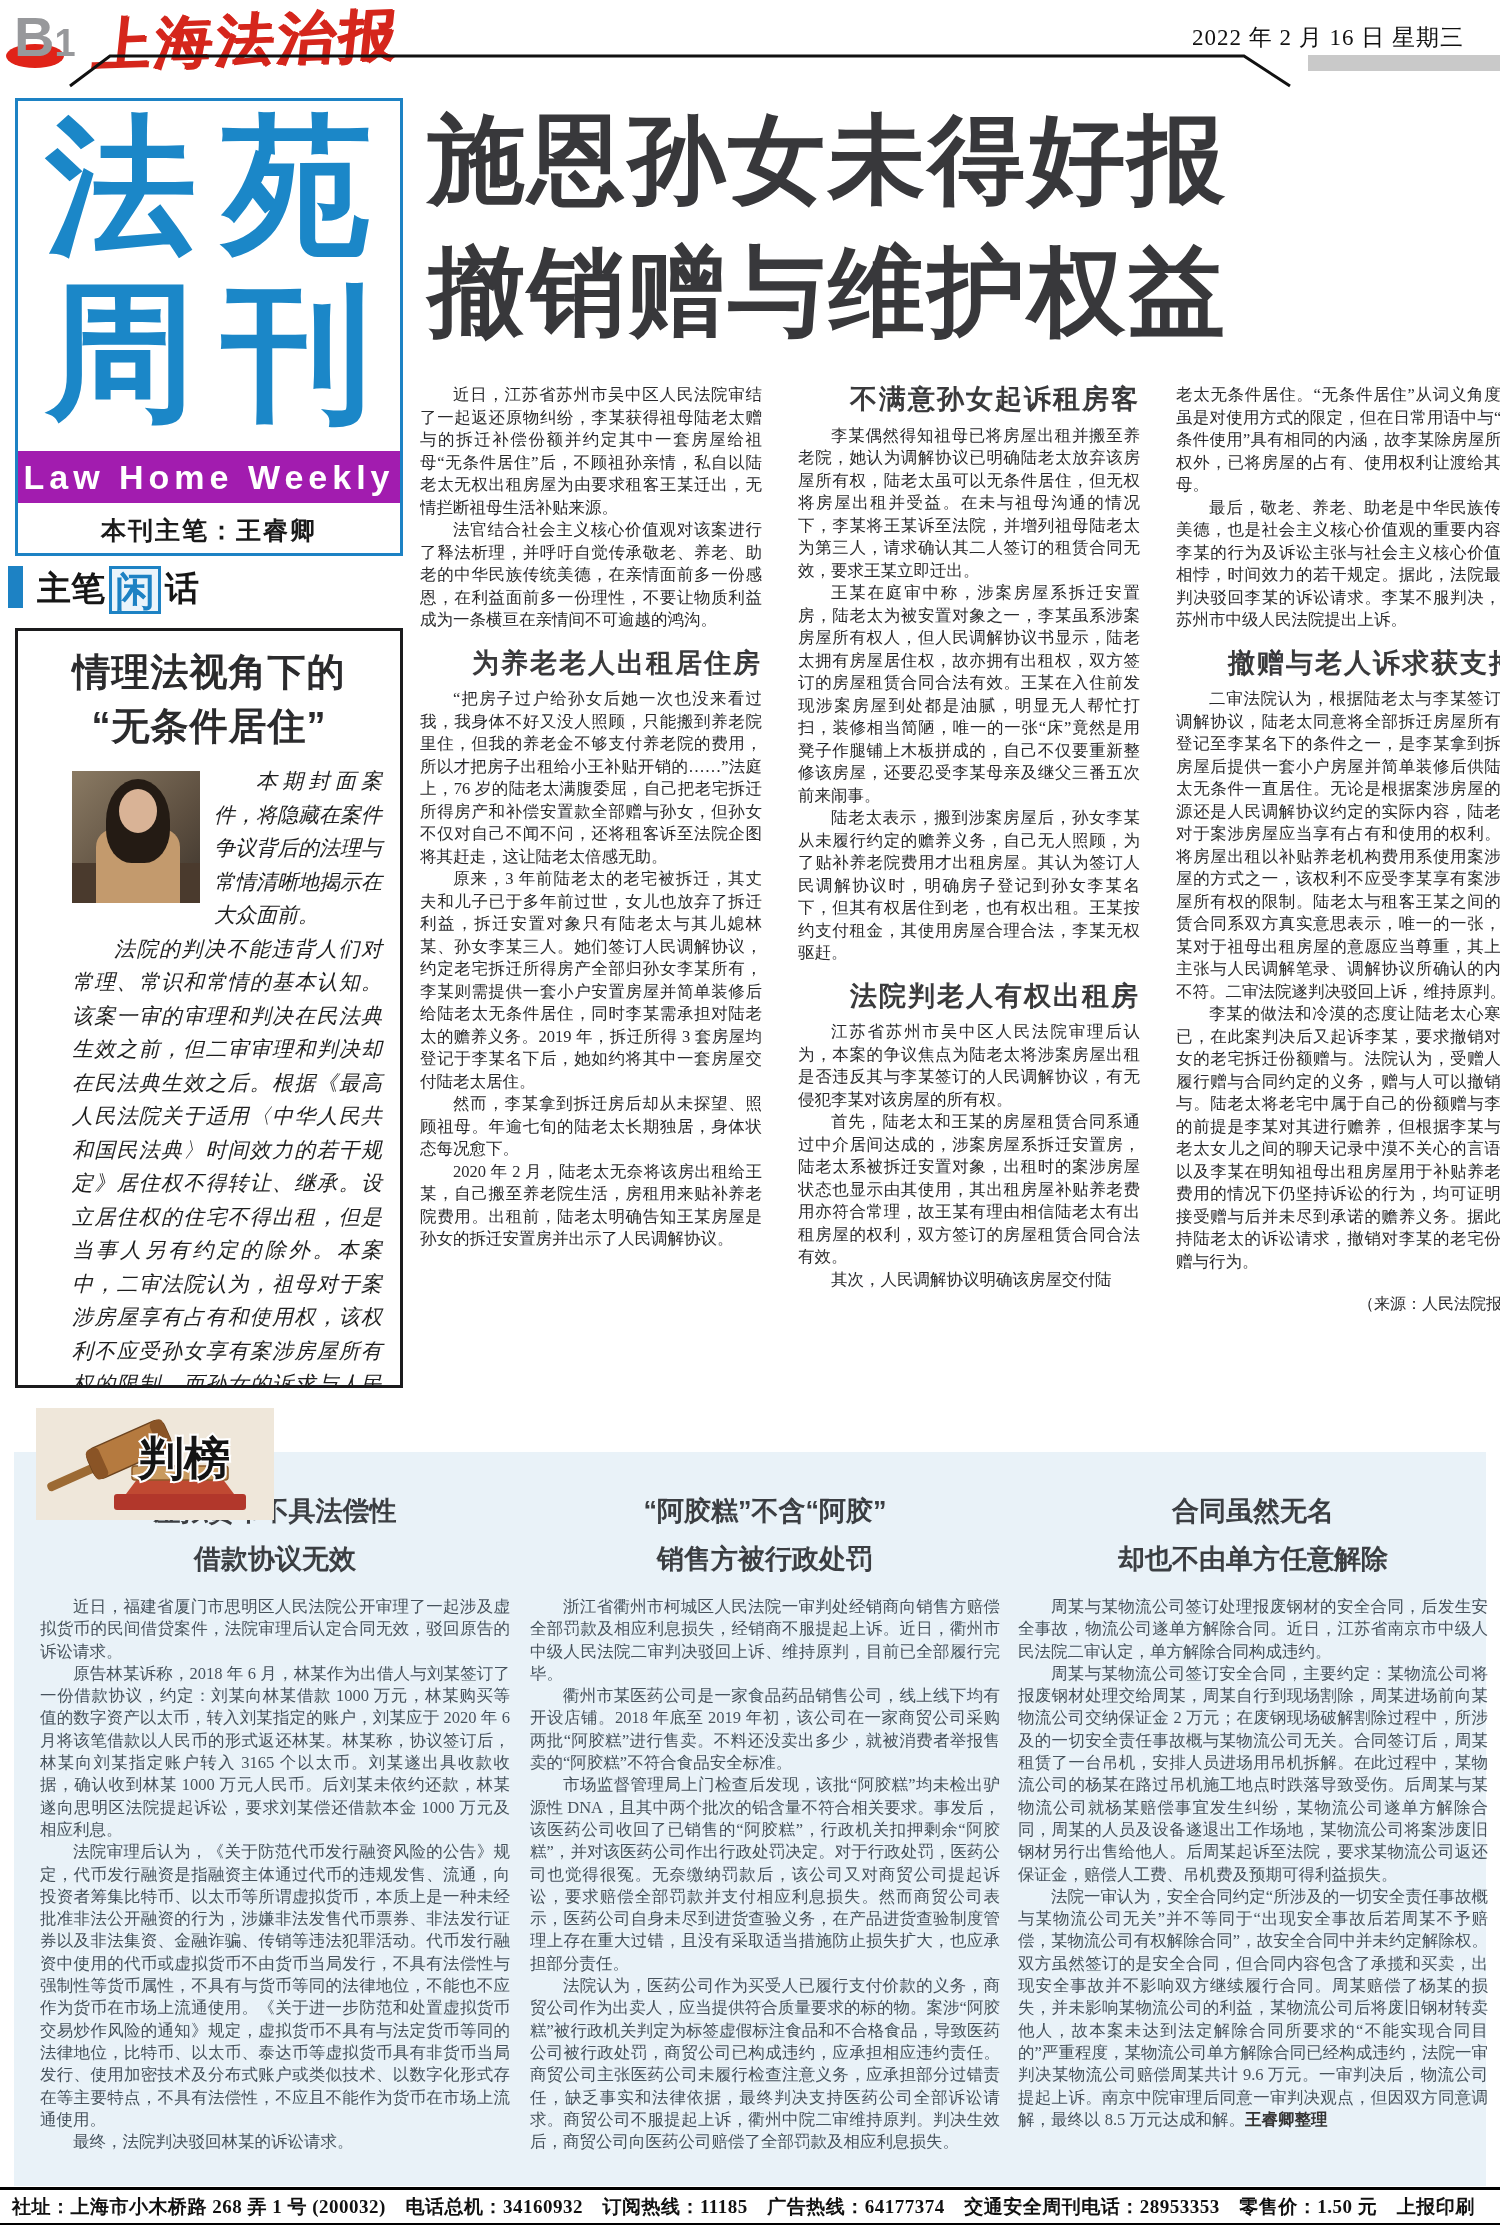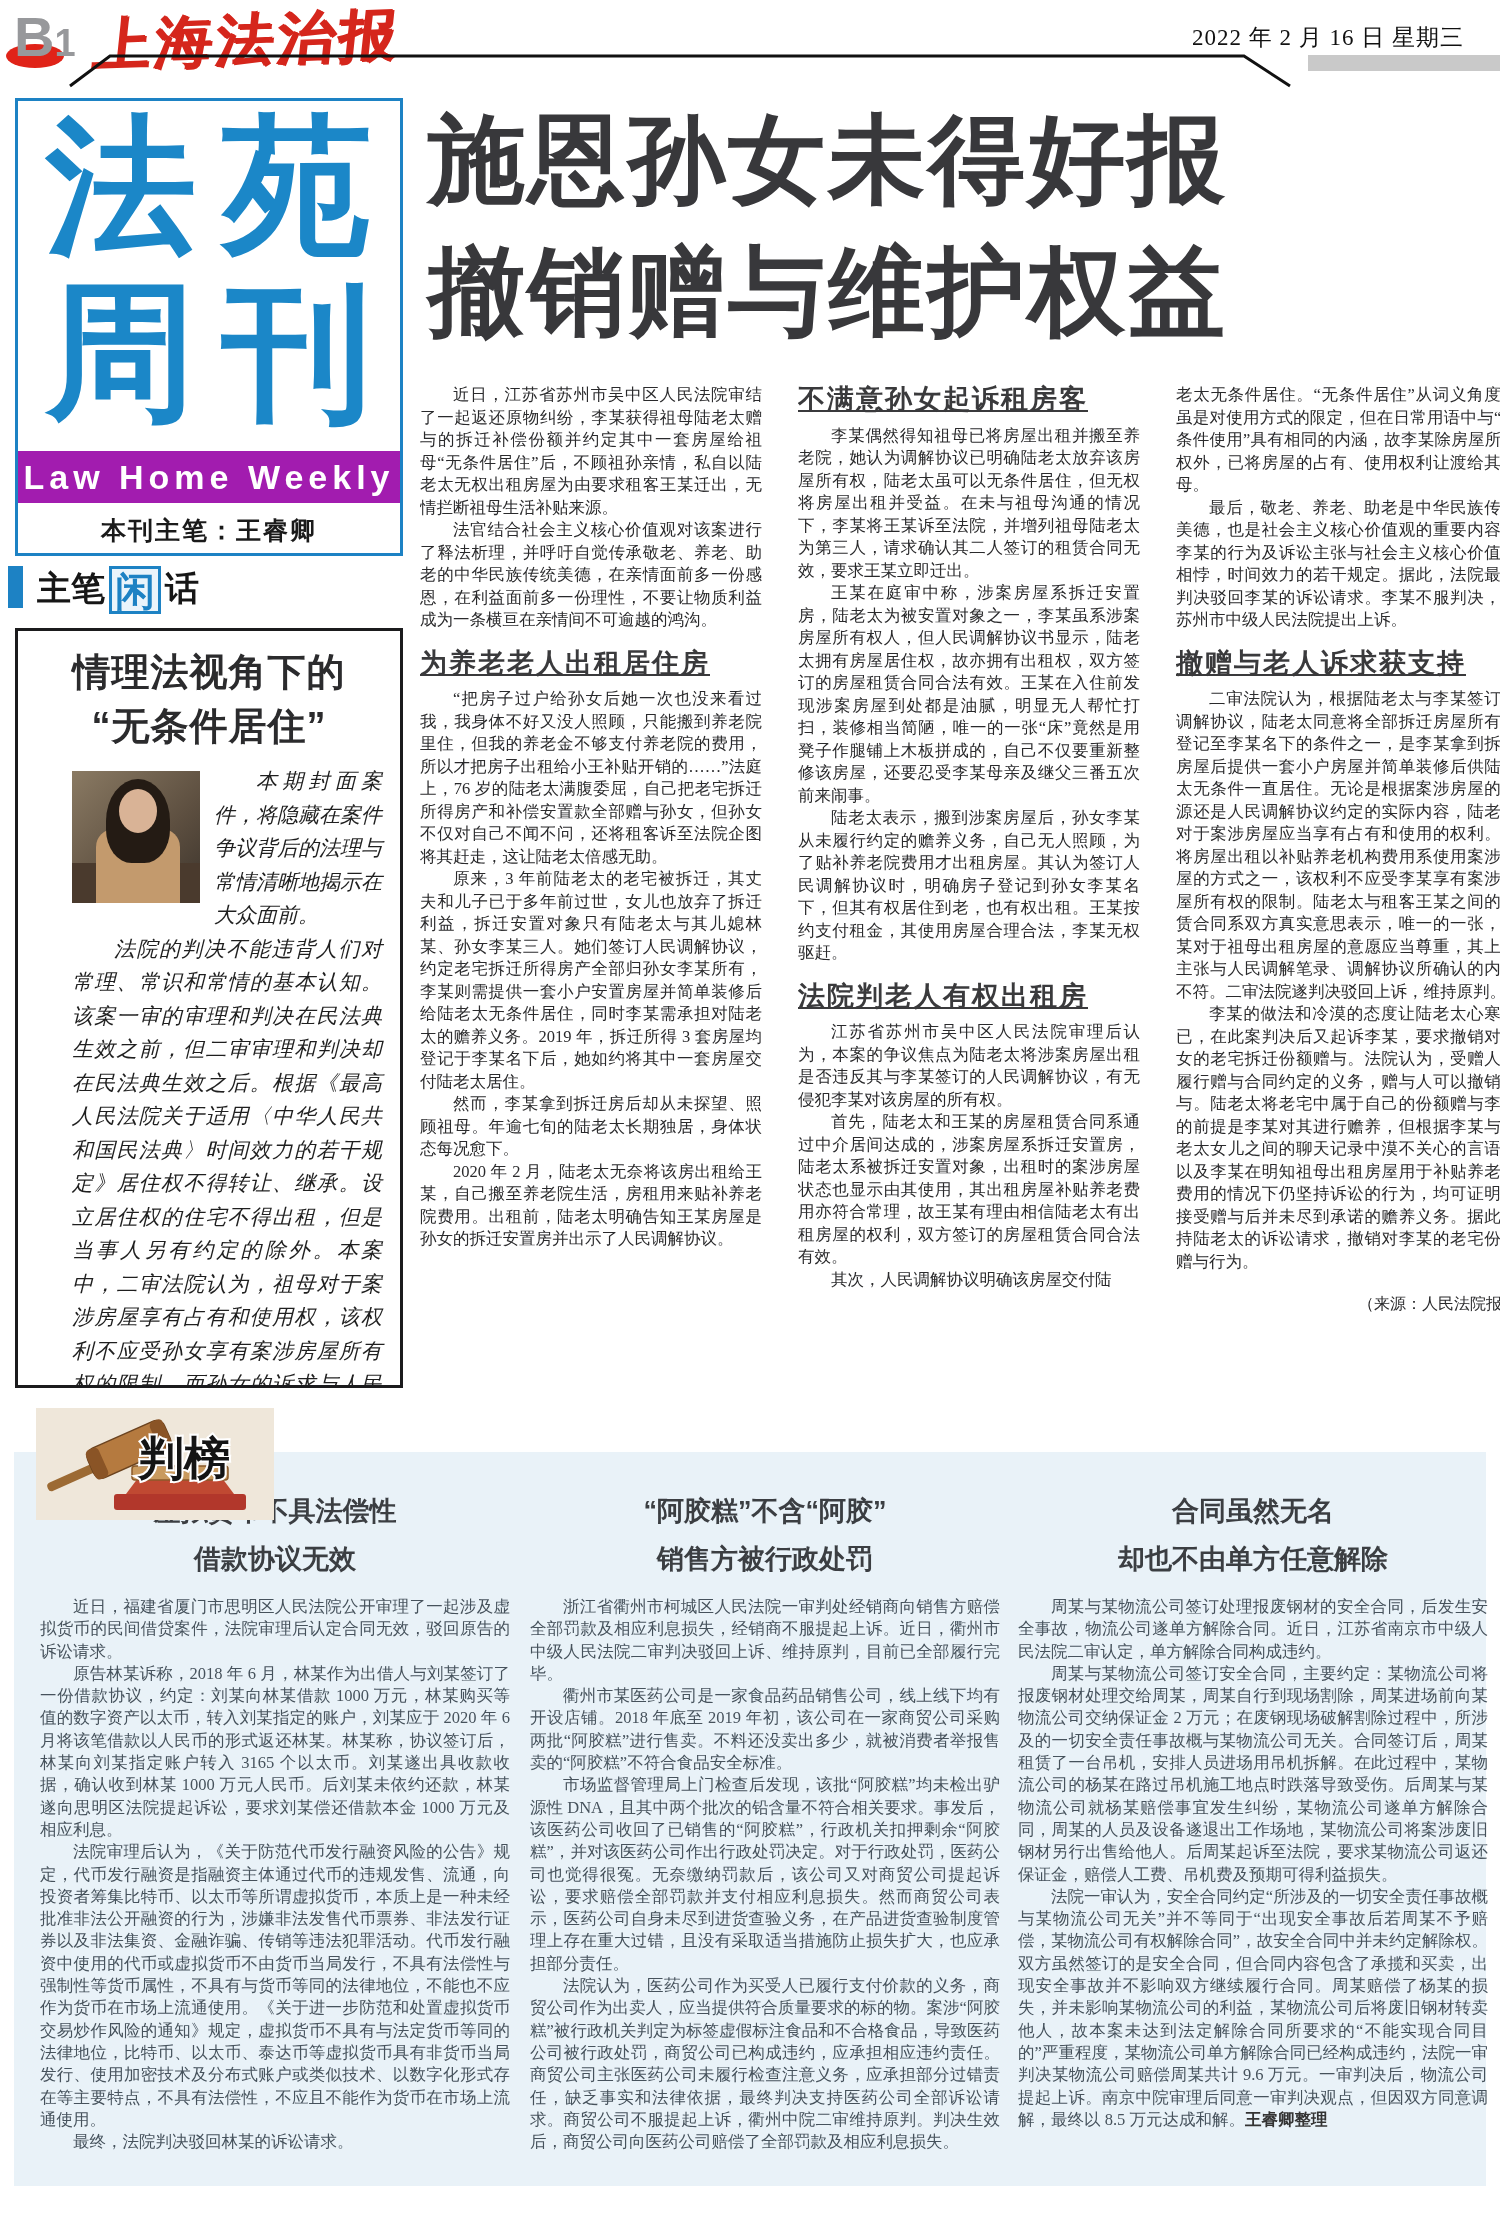--- a/index.html
+++ b/index.html
@@ -49,21 +49,21 @@
   .sb-body p{margin:0;text-indent:2em;}
 
   
   .headline{position:absolute;left:428px;top:94px;width:910px;font-family:"Liberation Sans",sans-serif;
             font-weight:900;color:#38383b;font-size:97px;line-height:132px;letter-spacing:3px;white-space:nowrap;}
   .main-cols{position:absolute;left:420px;top:384px;display:flex;gap:36px;}
   .mcol{width:342px;height:1062px;overflow:hidden;font-size:16.5px;line-height:22.5px;text-align:justify;color:#2a2a2c;}
   .mcol p{margin:0;text-indent:2em;}
   .mcol p.noindent{text-indent:0;}
   .msub{font-family:"Liberation Sans",sans-serif;font-weight:900;font-size:27px;color:#3a3a3c;
-        text-align:left;letter-spacing:2px;margin:20px 0 14px 0;text-indent:0 !important;text-decoration:underline;}
+        text-align:right;letter-spacing:2px;margin:20px 0 14px 0;text-indent:0 !important;}
   .msrc{text-align:right;font-size:16px;margin-top:20px;color:#2a2a2c;}
 
   
   .panel{position:absolute;left:14px;top:1452px;width:1472px;height:734px;background:#e9f2f8;}
   .banner{position:absolute;left:36px;top:1408px;width:238px;height:112px;z-index:4;}
   .v-art{position:absolute;top:1496px;width:470px;}
   .v-a1{left:40px;} .v-a2{left:530px;} .v-a3{left:1018px;}
   .v-title{font-family:"Liberation Sans",sans-serif;font-weight:800;font-size:27px;color:#3b3e42;
            text-align:center;line-height:30px;}
   .v-title.l2{margin-top:18px;margin-bottom:22px;}
@@ -204,14 +204,15 @@
   <div class="v-art v-a3">
     <div class="v-title">合同虽然无名</div>
     <div class="v-title l2">却也不由单方任意解除</div>
     <div class="v-body">
       <p>周某与某物流公司签订处理报废钢材的安全合同，后发生安全事故，物流公司遂单方解除合同。近日，江苏省南京市中级人民法院二审认定，单方解除合同构成违约。</p>
       <p>周某与某物流公司签订安全合同，主要约定：某物流公司将报废钢材处理交给周某，周某自行到现场割除，周某进场前向某物流公司交纳保证金 2 万元；在废钢现场破解割除过程中，所涉及的一切安全责任事故概与某物流公司无关。合同签订后，周某租赁了一台吊机，安排人员进场用吊机拆解。在此过程中，某物流公司的杨某在路过吊机施工地点时跌落导致受伤。后周某与某物流公司就杨某赔偿事宜发生纠纷，某物流公司遂单方解除合同，周某的人员及设备遂退出工作场地，某物流公司将案涉废旧钢材另行出售给他人。后周某起诉至法院，要求某物流公司返还保证金，赔偿人工费、吊机费及预期可得利益损失。</p>
       <p><span>法院一审认为，安全合同约定“所涉及的一切安全责任事故概与某物流公司无关”并不等同于“出现安全事故后若周某不予赔偿，某物流公司有权解除合同”，故安全合同中并未约定解除权。双方虽然签订的是安全合同，但合同内容包含了承揽和买卖，出现安全事故并不影响双方继续履行合同。周某赔偿了杨某的损失，并未影响某物流公司的利益，某物流公司后将废旧钢材转卖他人，故本案未达到法定解除合同所要求的“不能实现合同目的”严重程度，某物流公司单方解除合同已经构成违约，法院一审判决某物流公司赔偿周某共计 9.6 万元。一审判决后，物流公司提起上诉。南京中院审理后同意一审判决观点，但因双方同意调解，最终以 8.5 万元达成和解。</span><span class="v-byline">王睿卿整理</span></p>
     </div>
   </div>
 
+  <div class="footer">社址：上海市小木桥路 268 弄 1 号 (200032)　电话总机：34160932　订阅热线：11185　广告热线：64177374　交通安全周刊电话：28953353　零售价：1.50 元　上报印刷</div>
 
 </div>
 
 </body></html>

